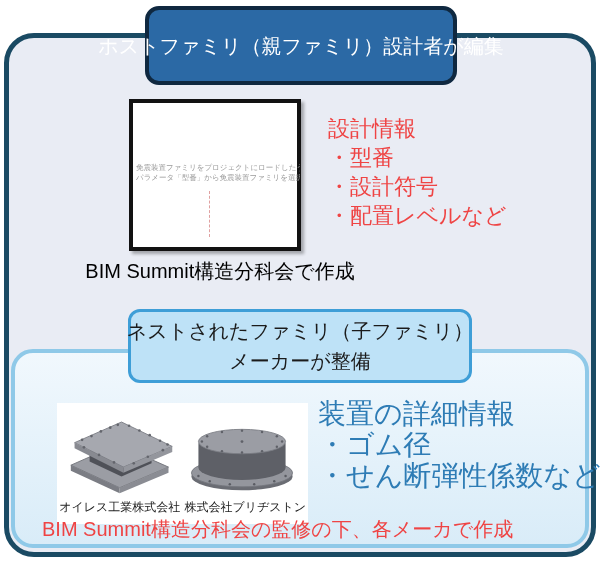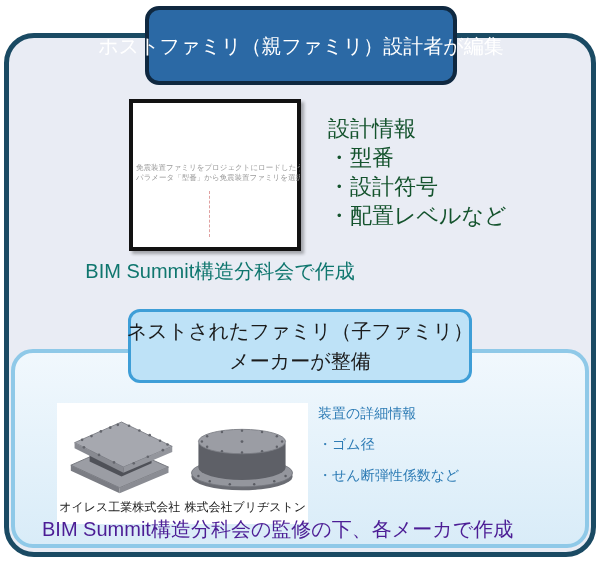--- a/index.html
+++ b/index.html
@@ -30,27 +30,27 @@
   .revit-note{
     position:absolute;left:3px;top:60px;width:164px;
     font-size:7.5px;line-height:1.35;color:#9a9a9a;white-space:nowrap;overflow:hidden;
   }
   .ref-plane{
     position:absolute;left:76px;top:88px;height:46px;width:0;
     border-left:1px dashed #e0a0a0;
   }
   
   .info-block{position:absolute;z-index:3;}
-  .design-info{left:328px;top:114px;color:#14532d;font-size:22px;line-height:29px;white-space:nowrap;}
-  .device-info{left:318px;top:398px;color:#2e7cb5;font-size:14px;line-height:31px;white-space:nowrap;}
+  .design-info{left:328px;top:114px;color:#ef4444;font-size:22px;line-height:29px;white-space:nowrap;}
+  .device-info{left:318px;top:398px;color:#2e7cb5;font-size:28px;line-height:31px;white-space:nowrap;}
   .caption{
-    position:absolute;z-index:3;font-size:20px;white-space:nowrap;color:#0f766e;
+    position:absolute;z-index:3;font-size:20px;white-space:nowrap;color:#000000;
   }
   .caption-host{left:20px;top:258px;width:400px;text-align:center;}
-  .caption-nested{left:42px;top:516px;color:#4c1d95;}
+  .caption-nested{left:42px;top:516px;color:#ef4444;}
   
   .inner-box{
     position:absolute;left:11px;top:349px;width:578px;height:199px;
     box-sizing:border-box;border:4px solid #8fc9e8;border-radius:22px;
     background:linear-gradient(180deg,#f1f8fd 0%,#d9ecf8 100%);z-index:2;
   }
   .nested-header{
     position:absolute;left:128px;top:309px;width:344px;height:74px;
     box-sizing:border-box;border:3px solid #3e9ed7;border-radius:12px;
     background:#bee2f7;color:#1b1b1b;z-index:4;

